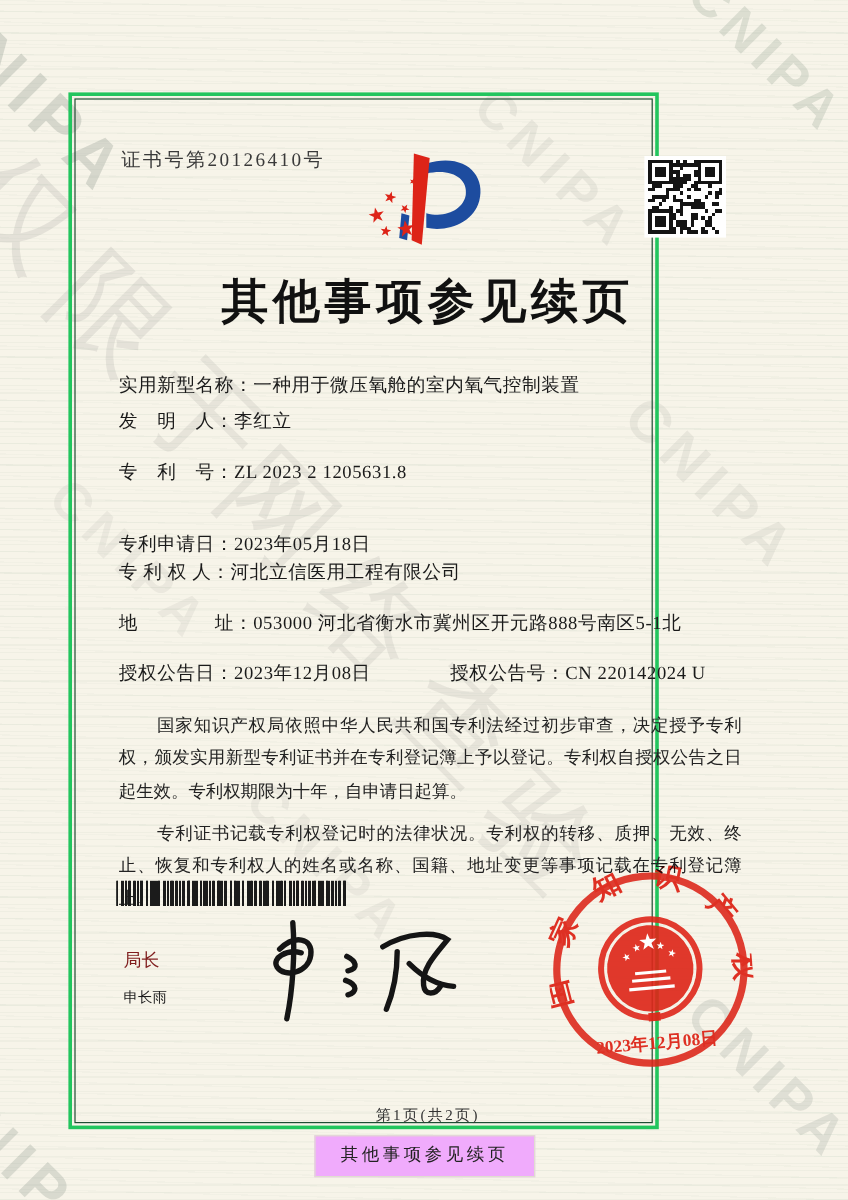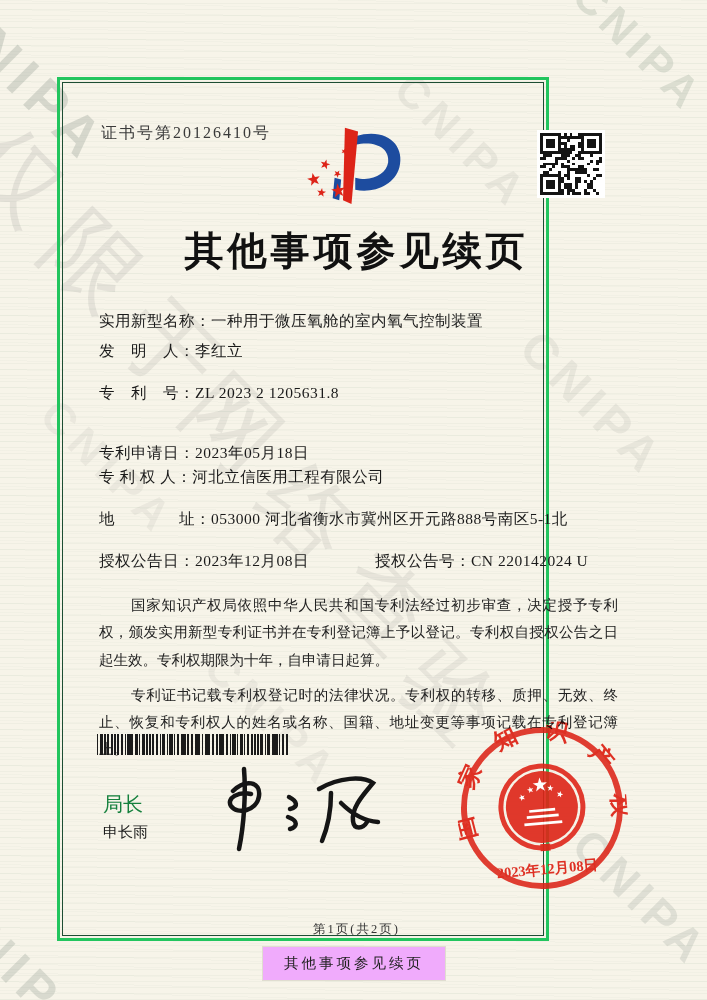--- a/index.html
+++ b/index.html
@@ -36,23 +36,23 @@
   .pair2{position:absolute;left:276px;top:0;}
   .paras{position:absolute;left:36px;right:32px;top:497px;font-size:14.5px;line-height:1.88;
     color:#222;text-align:justify;margin-top:12px;}
   .paras p{margin:0 0 8px 0;text-indent:2.2em;}
   .barcode{position:absolute;left:34px;top:651px;width:192px;height:21px;
     background:
       repeating-linear-gradient(90deg,#1b1b1b 0 1.5px,transparent 1.5px 3.5px),
       repeating-linear-gradient(90deg,#1b1b1b 0 1px,transparent 1px 5px),
       repeating-linear-gradient(90deg,transparent 0 7px,#1b1b1b 7px 9px,transparent 9px 13px);
   }
-  .sig-title{position:absolute;left:40px;top:708px;font-size:20px;
-    font-family:Liberation Sans, sans-serif;color:#15803d;}
-  .sig-name{position:absolute;left:40px;top:740px;font-size:15px;
+  .sig-title{position:absolute;left:40px;top:708px;font-size:15px;
+    font-family:Liberation Sans, sans-serif;color:#7f1d1d;}
+  .sig-name{position:absolute;left:40px;top:740px;font-size:12px;
     font-family:Liberation Sans, sans-serif;color:#1a1a1a;}
   .sig-script{position:absolute;left:140px;top:678px;}
   .seal{position:absolute;left:394px;top:640px;width:170px;height:170px;
     transform:rotate(-5deg);mix-blend-mode:multiply;opacity:.95;}
   .page-num{position:absolute;left:0;top:838px;width:100%;text-align:center;
     font-size:12.5px;letter-spacing:2px;color:#333;}
   .cont-box{position:absolute;left:262px;top:946px;width:182px;height:33px;z-index:2;
     background:#f0abfc;border:1px solid #e0ddd0;text-align:center;line-height:33px;
     font-size:14.5px;letter-spacing:3px;color:#222;}
 </style>

